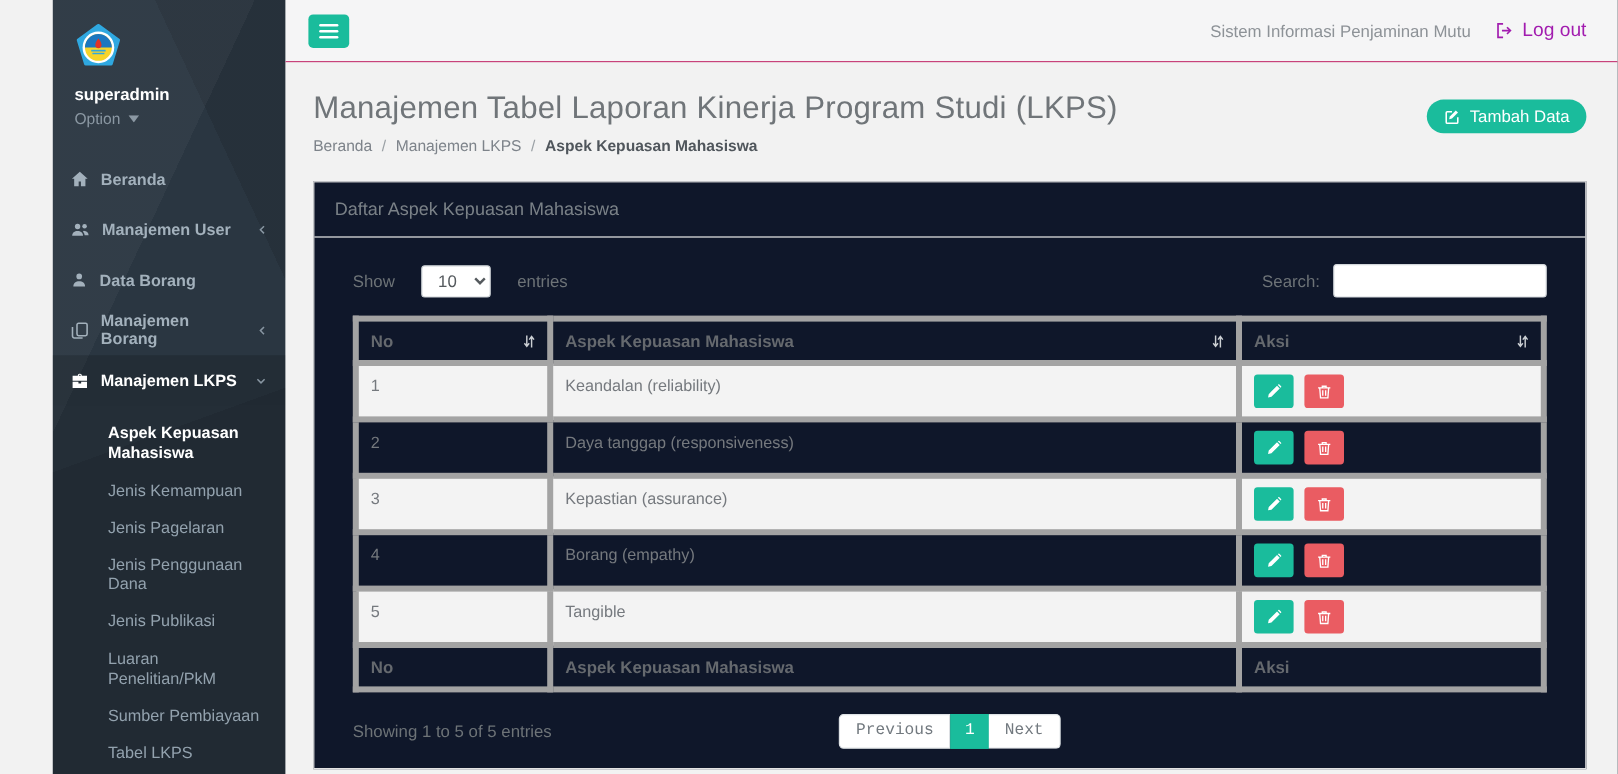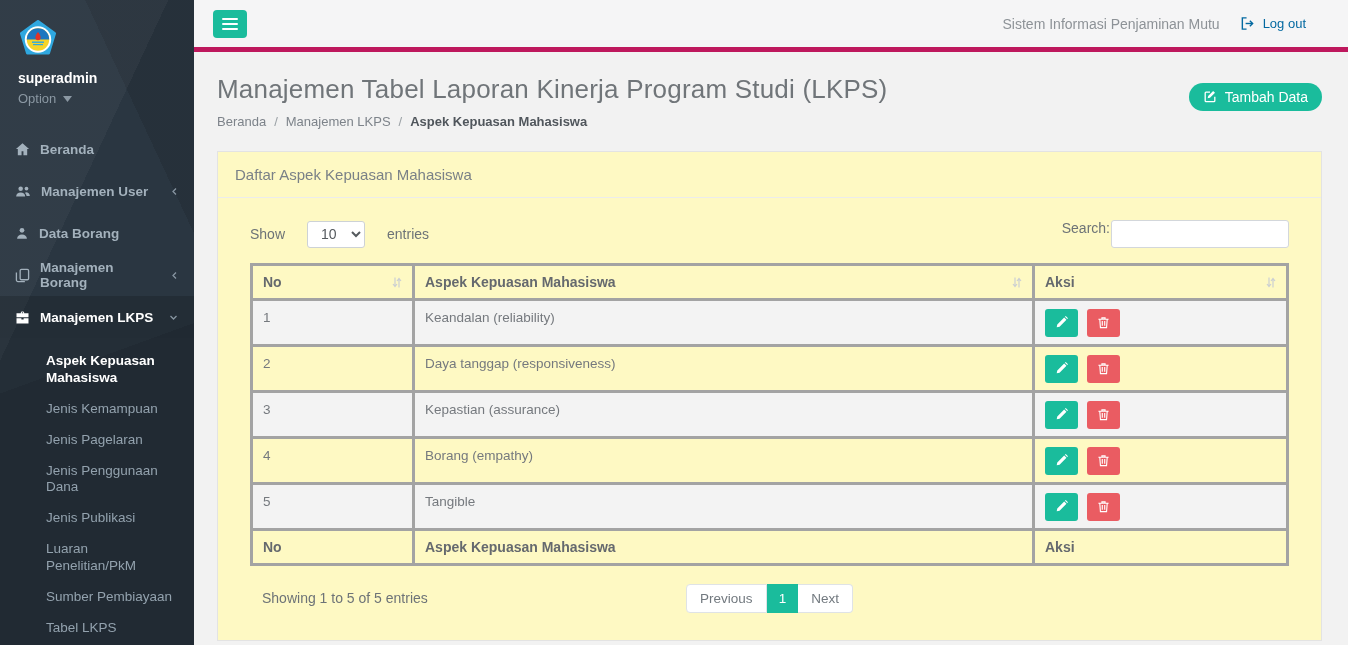--- a/index.html
+++ b/index.html
@@ -14,20 +14,21 @@
   
   .sidebar {
     width: 194px; flex: none; height: 645px;
     background-color: #2a3641;
     background-image:
       linear-gradient(115deg, rgba(255,255,255,0.035) 0%, rgba(255,255,255,0.035) 34%, transparent 34%),
       linear-gradient(245deg, rgba(0,0,0,0.10) 0%, rgba(0,0,0,0.10) 22%, transparent 22%),
       linear-gradient(160deg, transparent 55%, rgba(0,0,0,0.08) 55%);
     display: flex; flex-direction: column;
     color: #9fadb8;
+    margin-left: 44px;
   }
   .sidebar-header { padding: 20px 18px 12px; }
   .logo { display:block; }
   .username { color:#fff; font-weight:700; font-size:14px; margin-top:10px; }
   .option { color:#8b98a3; font-size:13px; margin-top:5px; display:flex; align-items:center; gap:7px; cursor:pointer; width:max-content; }
   .menu { list-style:none; margin-top:10px; }
   .menu-item {
     height: 42px; display:flex; align-items:center; gap:10px;
     padding: 0 15px; font-size:13.5px; font-weight:600; color:#a3b1bc; cursor:pointer;
   }
@@ -36,80 +37,80 @@
   .menu-item.active { color:#fff; background: rgba(0,0,0,0.16); }
   .submenu { list-style:none; background: rgba(0,0,0,0.14); padding: 8px 0 12px; }
   .submenu-item {
     padding: 7px 14px 7px 46px; font-size:13.5px; color:#93a2ae;
     line-height: 1.25; cursor:pointer;
   }
   .submenu-item.active { color:#fff; font-weight:700; }
   
   .main { flex:1; display:flex; flex-direction:column; min-width:0; }
   .navbar {
-    height:52px; flex:none; background:#f5f5f6; border-bottom:5px solid #be185d;
-    display:flex; align-items:center; padding:0 42px 0 19px;
+    height:52px; flex:none; background:#f5f5f6; border-bottom:1px solid #be185d;
+    display:flex; align-items:center; padding:0 26px 0 19px;
   }
   .hamburger {
     width:34px; height:28px; border:none; border-radius:4px; cursor:pointer;
     background: var(--accent); display:flex; flex-direction:column;
     align-items:center; justify-content:center; gap:3px;
   }
   .hamburger span { display:block; width:16px; height:2px; background:#fff; border-radius:1px; }
   .navbar-right { margin-left:auto; display:flex; align-items:center; gap:20px; }
   .system-name { color:#8d9297; font-size:14px; }
-  .logout { color:#0369a1; font-size:13px; display:flex; align-items:center; gap:8px; cursor:pointer; }
+  .logout { color:#a21caf; font-size:16px; display:flex; align-items:center; gap:8px; cursor:pointer; }
   
   .content { flex:1; background:#f2f2f2; padding:0 26px 4px 23px; display:flex; flex-direction:column; overflow:hidden; }
   .page-header { display:flex; align-items:flex-start; padding-top:22px; }
   .page-title { font-size:26px; font-weight:300; color:#707579; letter-spacing:.2px; }
   .breadcrumb { margin-top:9px; font-size:13px; color:#7d838a; display:flex; gap:8px; }
   .breadcrumb .sep { color:#9aa0a5; }
   .crumb { cursor:pointer; }
   .crumb.current { font-weight:700; color:#50565c; }
   .btn-add {
     margin-left:auto; margin-top:9px; flex:none; border:none; cursor:pointer;
     background: var(--accent); color:#fff; font-size:14px; font-family:inherit;
-    padding:6px 14px; border-radius:14px; display:inline-flex; align-items:flex-start; gap:8px;
+    padding:6px 14px; border-radius:14px; display:inline-flex; align-items:center; gap:8px;
   }
   
-  .panel { background:#fef9c3; border:1px solid #e3e3e3; margin-top:22px; flex:1; display:flex; flex-direction:column; min-height:0; }
+  .panel { background:#0f172a; border:1px solid #e3e3e3; margin-top:22px; flex:1; display:flex; flex-direction:column; min-height:0; }
   .panel-heading { padding:14px 17px; border-bottom:1px solid #ececec; color:#7a8187; font-size:15px; }
   .panel-body { padding:22px 32px 20px; flex:1; }
   .controls { display:flex; justify-content:space-between; align-items:center; margin-bottom:15px; color:#6d7377; }
   .length { display:flex; align-items:center; gap:22px; }
   .length select {
     width:58px; height:27px; border:1px solid #cdd2d6; border-radius:3px;
     color:#555a5e; font-family:inherit; font-size:14px; padding:0 4px 0 9px; background:#fff; cursor:pointer;
   }
-  .search-box { display:flex; gap:1px; }
+  .search-box { display:flex; align-items:center; gap:11px; }
   .search-box input {
     width:178px; height:28px; border:1px solid #d3d7db; border-radius:3px;
     padding:0 8px; font:inherit; color:#555; background:#fff;
   }
   table { width:100%; border-collapse:collapse; font-size:13.5px; color:#75797e; }
-  th, td { border:3px solid #a3a3a3; text-align:left; }
+  th, td { border:5px solid #a3a3a3; text-align:left; }
   thead th { padding:8px 10px; font-size:14px; color:#65696e; cursor:pointer; }
   thead th .th-inner { display:flex; align-items:center; }
   thead th .sort { margin-left:auto; display:flex; }
   col.c-no { width:162px; } col.c-aksi { width:254px; }
   tbody tr { height:46px; }
   tbody tr:nth-child(odd) { background:#f3f3f3; }
   tbody td { padding:9px 10px; vertical-align:top; }
   tbody td.aksi { padding:7px 10px; vertical-align:middle; }
   .btn-edit, .btn-del {
     width:33px; height:28px; border:none; border-radius:3px; cursor:pointer;
     display:inline-flex; align-items:center; justify-content:center; margin-right:5px;
   }
   .btn-edit { background: var(--accent); }
   .btn-del { background: var(--danger); }
   tfoot th { padding:8px 10px; font-size:14px; color:#65696e; }
   .table-footer { position:relative; margin-top:18px; height:30px; }
-  .dt-info { position:absolute; left:12px; top:6px; color:#6d7377; font-size:14px; }
-  .pagination { display:flex; justify-content:center; }
+  .dt-info { position:absolute; left:0; top:6px; color:#6d7377; font-size:14px; }
+  .pagination { display:flex; justify-content:center;font-family:Liberation Mono, monospace; }
   .page-btn {
     border:1px solid #dfe3e6; background:#fff; color:#72797f; cursor:pointer;
     font-size:13.5px; font-family:inherit; padding:6px 13px;
   }
   .page-btn.prev { border-radius:4px 0 0 4px; }
   .page-btn.next { border-radius:0 4px 4px 0; border-left:none; }
   .page-btn.num { background:var(--accent); border-color:var(--accent); color:#fff; padding:6px 11px; }
   :root { --accent:#1abc9c; --danger:#ea5c62; }
 </style>
 </head>

